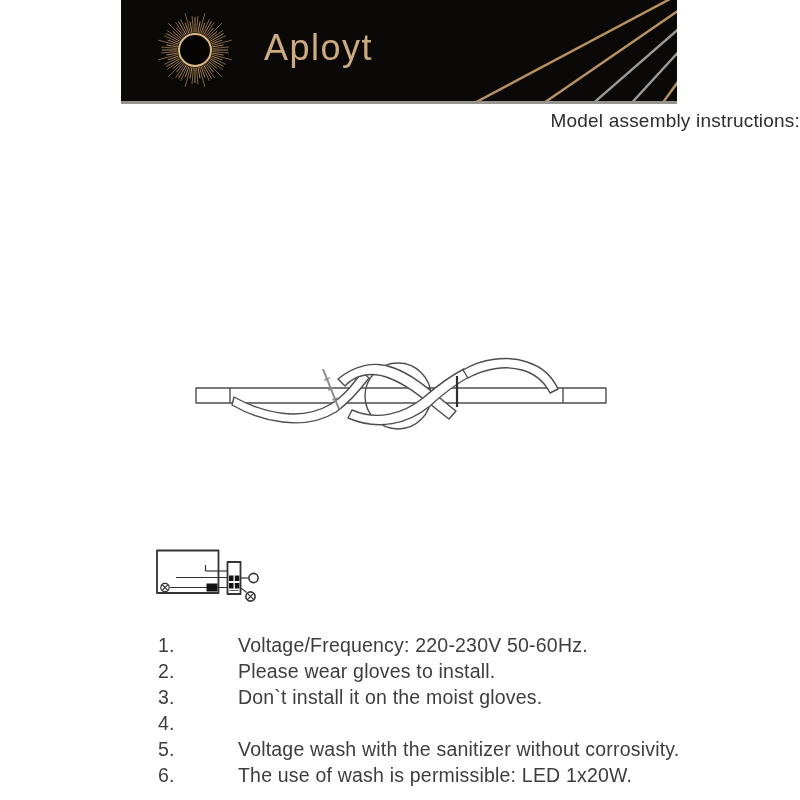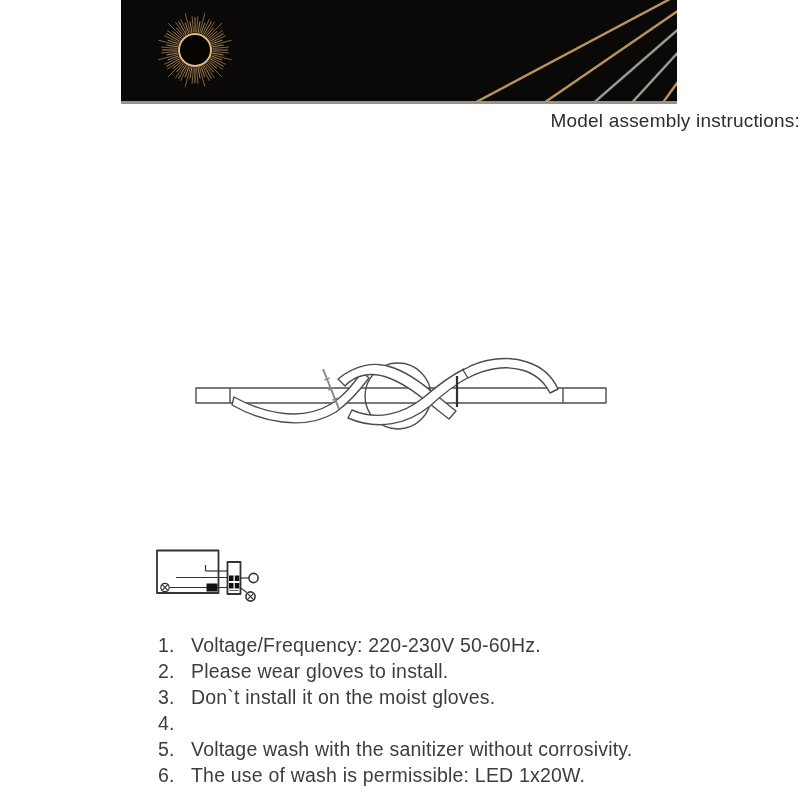--- a/index.html
+++ b/index.html
@@ -25,21 +25,21 @@
   
   .lamp-figure   { position:absolute; left:188px; top:352px; }
   .wiring-figure { position:absolute; left:150px; top:544px; }
   
   .instructions {
     position:absolute; left:158px; top:632px; margin:0; padding:0; list-style:none;
     color:#3d3d3d; font-size:19.5px; line-height:26px; letter-spacing:0.2px;
   }
   .instructions li { display:flex; }
   .instructions .num { width:27px; flex:0 0 27px; }
-  .instructions .txt { padding-left:6px; white-space:nowrap; }
+  .instructions .txt { padding-left:6px; white-space:nowrap;margin-left:47px; }
 </style>
 </head>
 <body>
 
 <div class="stage">
 
   <header class="banner">
     <svg id="banner-art" width="556" height="101" viewBox="0 0 556 101">
       <g id="sunburst">
           <line x1="91.5" y1="50" x2="107" y2="50" stroke="#c49a63" stroke-width="0.9" opacity="0.95"></line>
@@ -121,20 +121,21 @@
           <line x1="640.1189258707254" y1="7.117381440773514" x2="537.8734017773132" y2="352.292485993323" stroke="#c49a63" stroke-width="2.4" opacity="0.95"></line>
           <line x1="632.6488210057508" y1="4.4353397416708304" x2="491.98561474961235" y2="335.81708698454935" stroke="#c49a63" stroke-width="2.4" opacity="0.95"></line>
           <line x1="625.5303507927573" y1="0.9248987157929776" x2="448.2578691555092" y2="314.2529492541569" stroke="#c49a63" stroke-width="2.4" opacity="0.95"></line>
           <line x1="618.8550323395269" y1="-3.3688103937536766" x2="407.2523415142366" y2="287.8773075812274" stroke="#c49a63" stroke-width="2.4" opacity="0.95"></line>
           <line x1="612.7086854669038" y1="-8.390586423291317" x2="369.4962107252661" y2="257.0292548283534" stroke="#a3a39c" stroke-width="2.4" opacity="0.95"></line>
           <line x1="607.1703293844059" y1="-14.07586797066449" x2="335.47488050420804" y2="222.10538246591813" stroke="#a3a39c" stroke-width="2.4" opacity="0.95"></line>
           <line x1="602.3111667964589" y1="-20.35156341526168" x2="305.6257388925333" y2="183.55468187767826" stroke="#c49a63" stroke-width="2.4" opacity="0.95"></line>
           <line x1="598.1936684998751" y1="-27.136990604987623" x2="280.3325350706615" y2="141.87277199793317" stroke="#c49a63" stroke-width="2.4" opacity="0.95"></line>
         </g>
     </svg>
+    <span class="brand-name">Aployt</span>
   </header>
 
   <div class="title-block">
     <div>Model assembly instructions:</div>
   </div>
 
   <svg class="lamp-figure" width="424" height="94" viewBox="188 352 424 94" fill="none" stroke="#4d4d4d" stroke-width="1.4" stroke-linejoin="round">
 
     <circle cx="398" cy="396" r="33"></circle>
 

